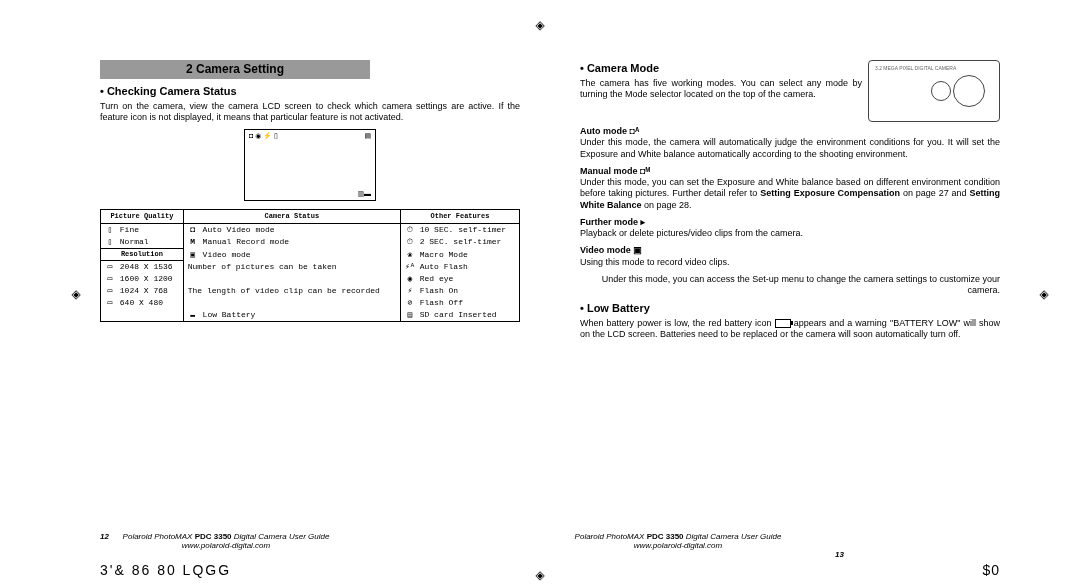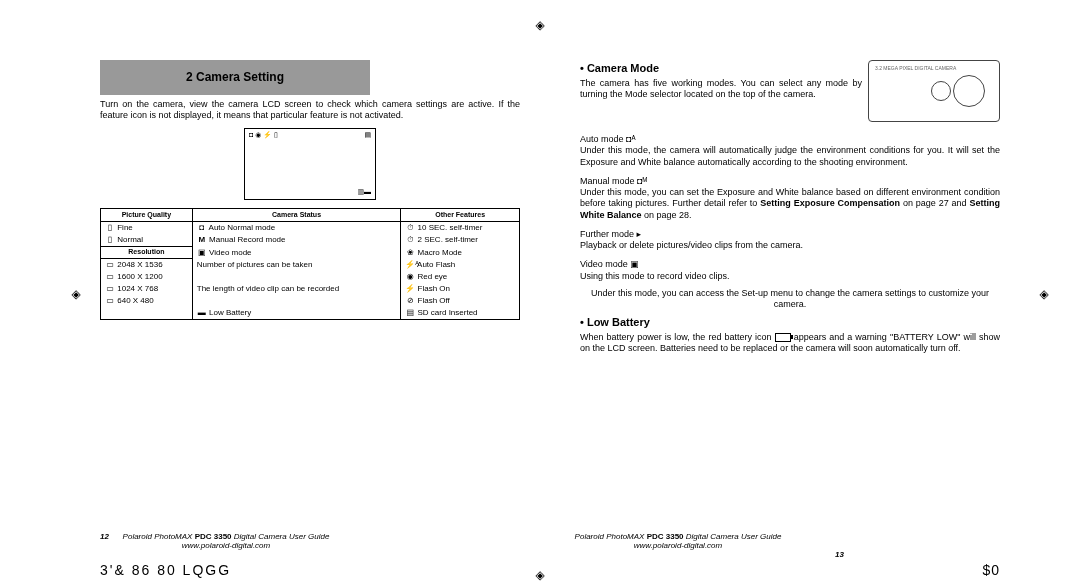--- a/index.html
+++ b/index.html
@@ -20,21 +20,21 @@
   .page {
     flex: 1;
     font-size: 9px;
     line-height: 1.25;
   }
   .section-bar {
     background: #999;
     color: #000;
     font-weight: bold;
     font-size: 12px;
-    padding: 10px 10px;
+    padding: 2px 10px;
     display: inline-block;
     width: 250px;
     text-align: center;
     margin-bottom: 4px;
   }
   .h1 {
     font-weight: bold;
     font-size: 11px;
     margin: 2px 0 2px 0;
   }
@@ -61,20 +61,21 @@
     position: absolute; top: 2px; right: 4px;
   }
   .lcd-bottom {
     position: absolute; bottom: 2px; right: 4px;
   }
   table.status {
     border-collapse: collapse;
     width: 100%;
     font-size: 8px;
     margin-top: 2px;
+    font-family: Liberation Mono, monospace;
   }
   table.status th {
     border: 1px solid #000;
     font-weight: bold;
     font-size: 7px;
     padding: 2px 4px;
     text-align: center;
   }
   table.status td {
     border-left: 1px solid #000;
@@ -111,23 +112,23 @@
   .camera-illus .label { position:absolute; top:4px; left:6px; }
   .camera-illus .lens {
     position:absolute; right:14px; top:14px;
     width:30px; height:30px; border:1px solid #444; border-radius:50%;
   }
   .camera-illus .dial {
     position:absolute; right:48px; top:20px;
     width:18px; height:18px; border:1px solid #444; border-radius:50%;
   }
   .mode-h {
-    font-weight: normal;
+    font-weight: bold;
     font-size: 9px;
-    margin-top: 8px;
+    margin-top: 0;
   }
   .footer {
     position: absolute;
     bottom: 36px;
     left: 0;
     width: 904px;
     display: flex;
     font-size: 8px;
     font-style: italic;
   }
@@ -175,38 +176,39 @@
 
 <div class="regmark reg-top">◈</div>
 <div class="regmark reg-bottom">◈</div>
 <div class="regmark reg-left">◈</div>
 <div class="regmark reg-right">◈</div>
 
 <div class="spread">
 
   <div class="page">
     <div class="section-bar">2 Camera Setting</div>
+    <div class="h1 bullet">Checking Camera Status</div>
     <div class="body-text">Turn on the camera, view the camera LCD screen to check which camera settings are active. If the feature icon is not displayed, it means that particular feature is not activated.</div>
 
     <div class="lcd-box">
       <div class="lcd-top">◘ ◉ ⚡ ▯</div>
       <div class="lcd-right">▤</div>
       <div class="lcd-bottom">▥▬</div>
     </div>
 
     <table class="status">
       <tbody>
           <tr>
         <th>Picture Quality</th>
         <th>Camera Status</th>
         <th>Other Features</th>
       </tr>
       <tr>
         <td><span class="ico">▯</span> <span>Fine</span></td>
-        <td><span class="ico">◘</span> <span>Auto Normal mode</span></td>
+        <td><span class="ico">◘</span> <span>Auto Video mode</span></td>
         <td><span class="ico">⏱</span> <span>10 SEC. self-timer</span></td>
       </tr>
       <tr>
         <td><span class="ico">▯</span> <span>Normal</span></td>
         <td><span class="ico" style="font-weight:bold">M</span> <span>Manual Record mode</span></td>
         <td><span class="ico">⏱</span> <span>2 SEC. self-timer</span></td>
       </tr>
       <tr>
         <td class="subhdr">Resolution</td>
         <td><span class="ico">▣</span> <span>Video mode</span></td>
@@ -255,21 +257,21 @@
     <div class="body-text">
       <span>Under this mode, you can set the Exposure and White balance based on different environment condition before taking pictures. Further detail refer to </span><b>Setting Exposure Compensation</b><span> on page 27 and </span><b>Setting White Balance</b><span> on page 28.</span>
     </div>
 
     <div class="mode-h">Further mode ▸</div>
     <div class="body-text" style="text-align:left">Playback or delete pictures/video clips from the camera.</div>
 
     <div class="mode-h">Video mode ▣</div>
     <div class="body-text" style="text-align:left">Using this mode to record video clips.</div>
 
-    <div class="body-text" style="text-align:center">Under this mode, you can access the Set-up menu to change the camera settings to customize your camera.</div>
+    <div class="body-text" style="text-align:right">Under this mode, you can access the Set-up menu to change the camera settings to customize your camera.</div>
 
     <div class="h1 bullet">Low Battery</div>
     <div class="body-text">
       <span>When battery power is low, the red battery icon </span><span class="batt-icon"></span><span> appears and a warning "BATTERY LOW" will show on the LCD screen. Batteries need to be replaced or the camera will soon automatically turn off.</span>
     </div>
   </div>
 </div>
 
 <div class="footer">
   <div class="fhalf">

